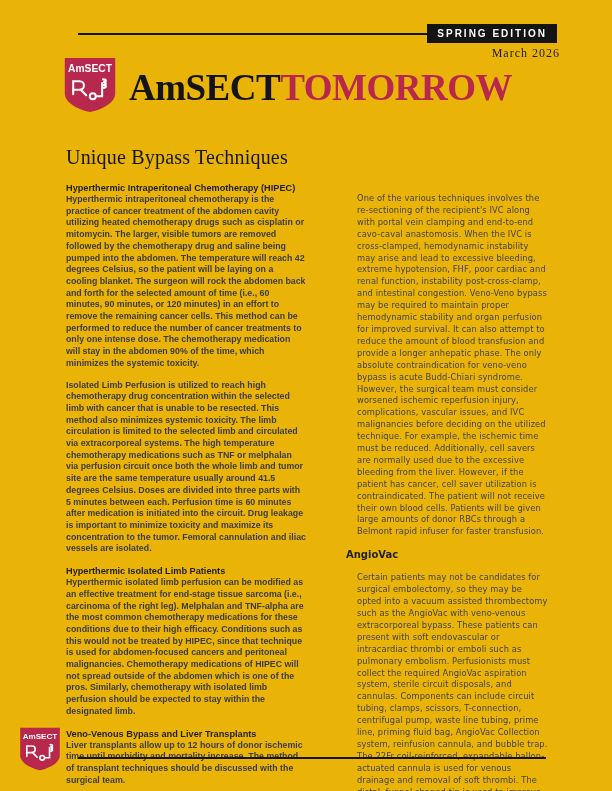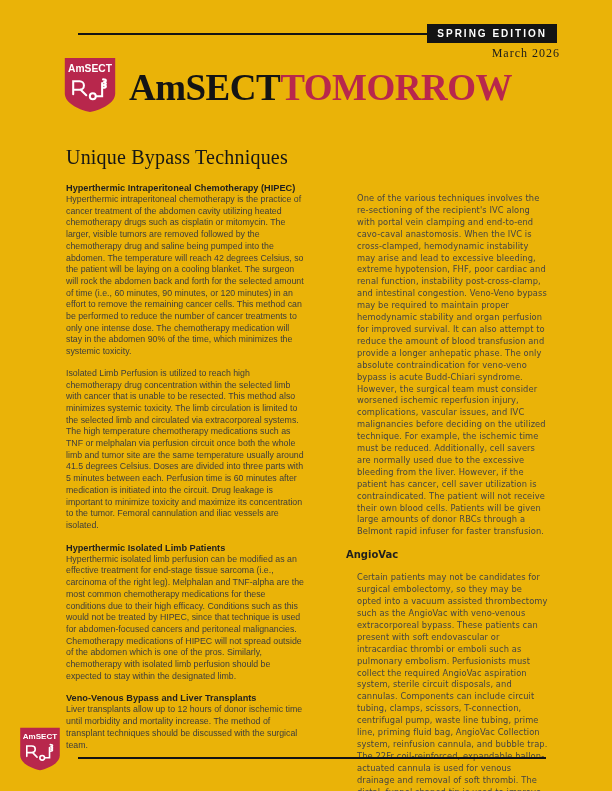--- a/index.html
+++ b/index.html
@@ -46,21 +46,21 @@
   }
   .col-left{width:240px;flex:0 0 240px;}
   .col-right{flex:1;}
   .section{margin-bottom:10px;}
   .section h3{
     margin:0;padding:0;font-size:9.2px;line-height:12px;
     color:#1f1f1f;font-weight:bold;
     font-family:"Liberation Sans",sans-serif;
   }
   .col-left .section p{
-    margin:0;font-size:8.8px;line-height:11.7px;color:#3d3d3d;
+    margin:0;font-size:8.8px;line-height:11.7px;color:#3d3d3d;font-weight:bold;
   }
   .col-right .section p{
     margin:11px;font-family:"DejaVu Sans",sans-serif;
     font-size:8.3px;line-height:11.9px;letter-spacing:0.1px;color:#444444;
   }
   .col-right .section h3{margin-bottom:1px;font-family:"DejaVu Sans",sans-serif;font-size:10px;}
   
   .footer-logo{position:absolute;left:18px;top:726px;}
   .footer-rule{
     position:absolute;left:78px;top:757px;width:468px;height:2px;background:#141414;

